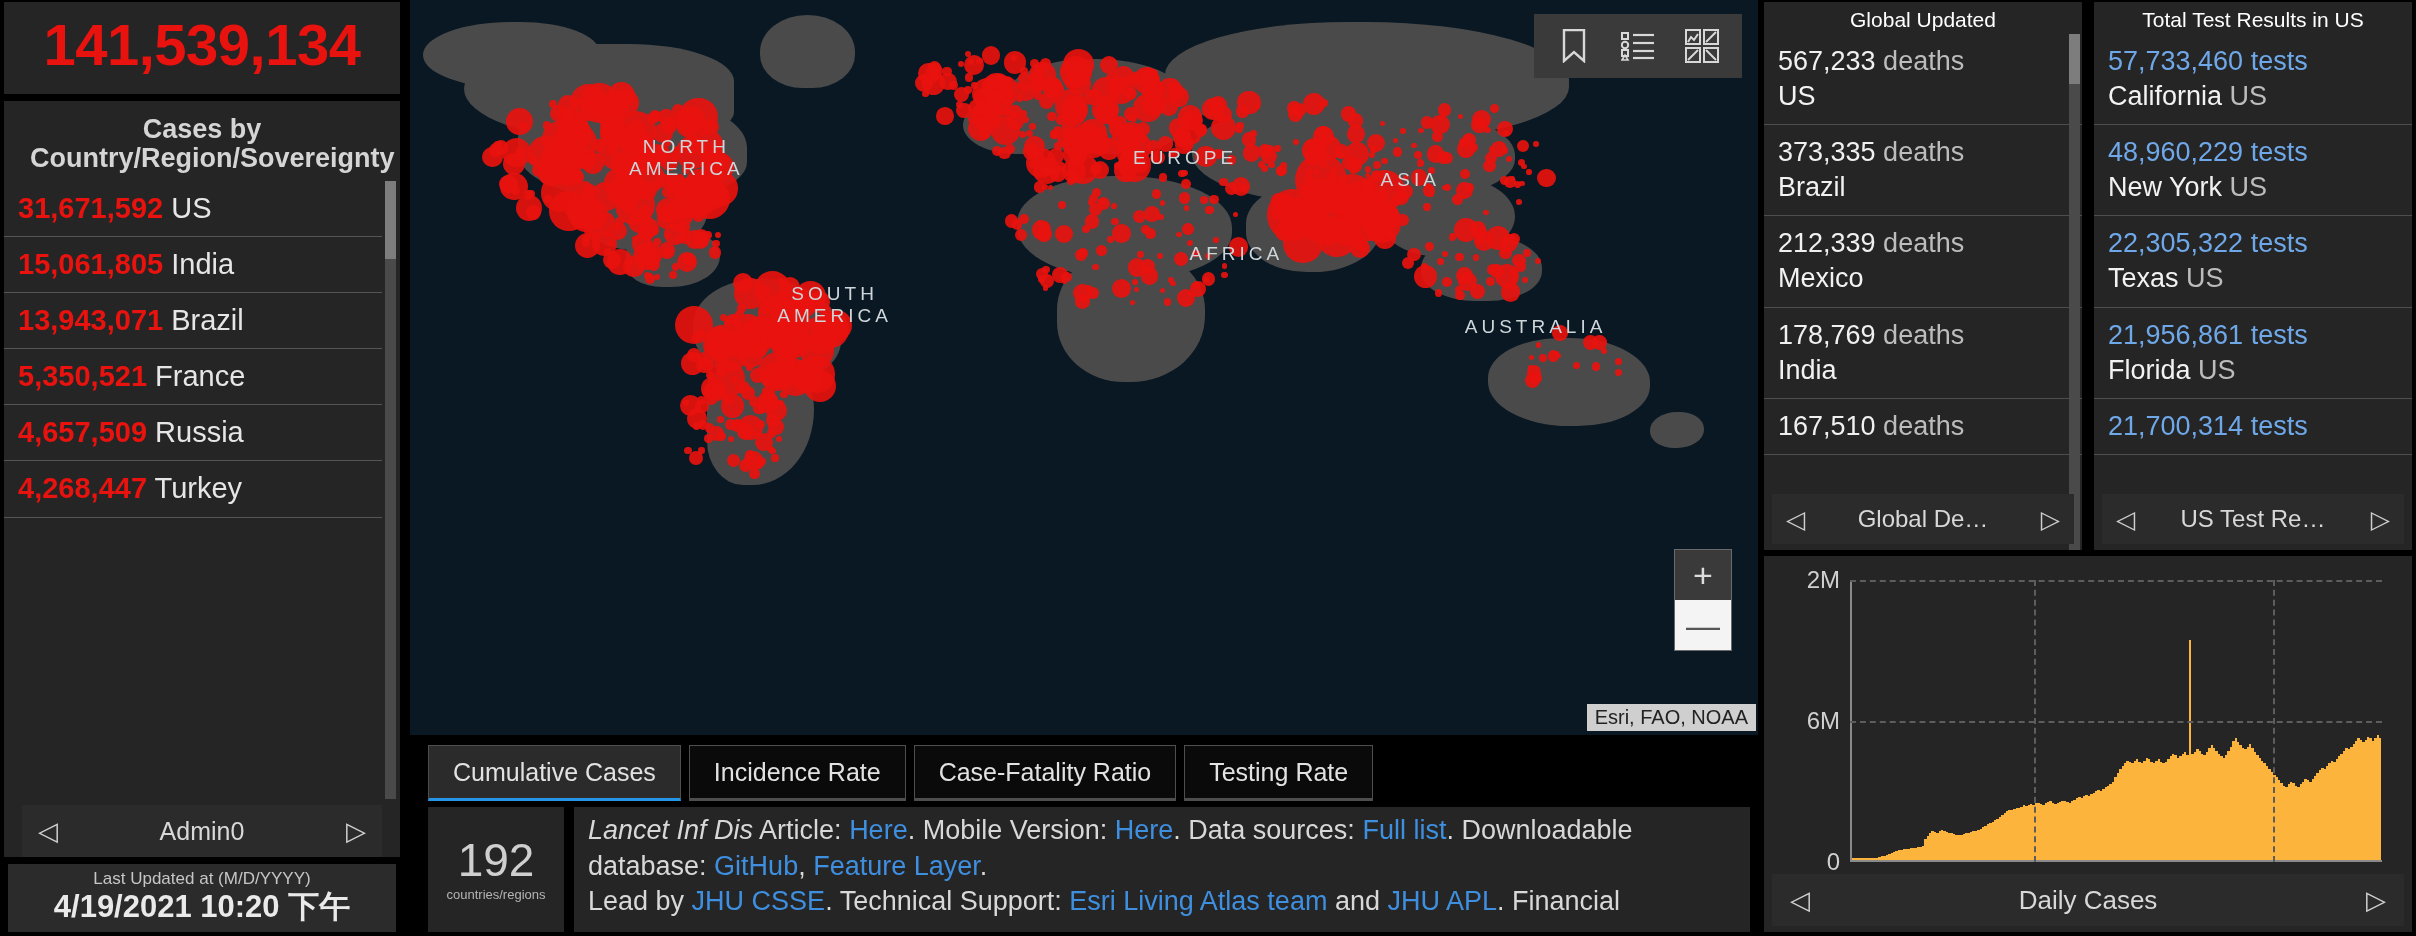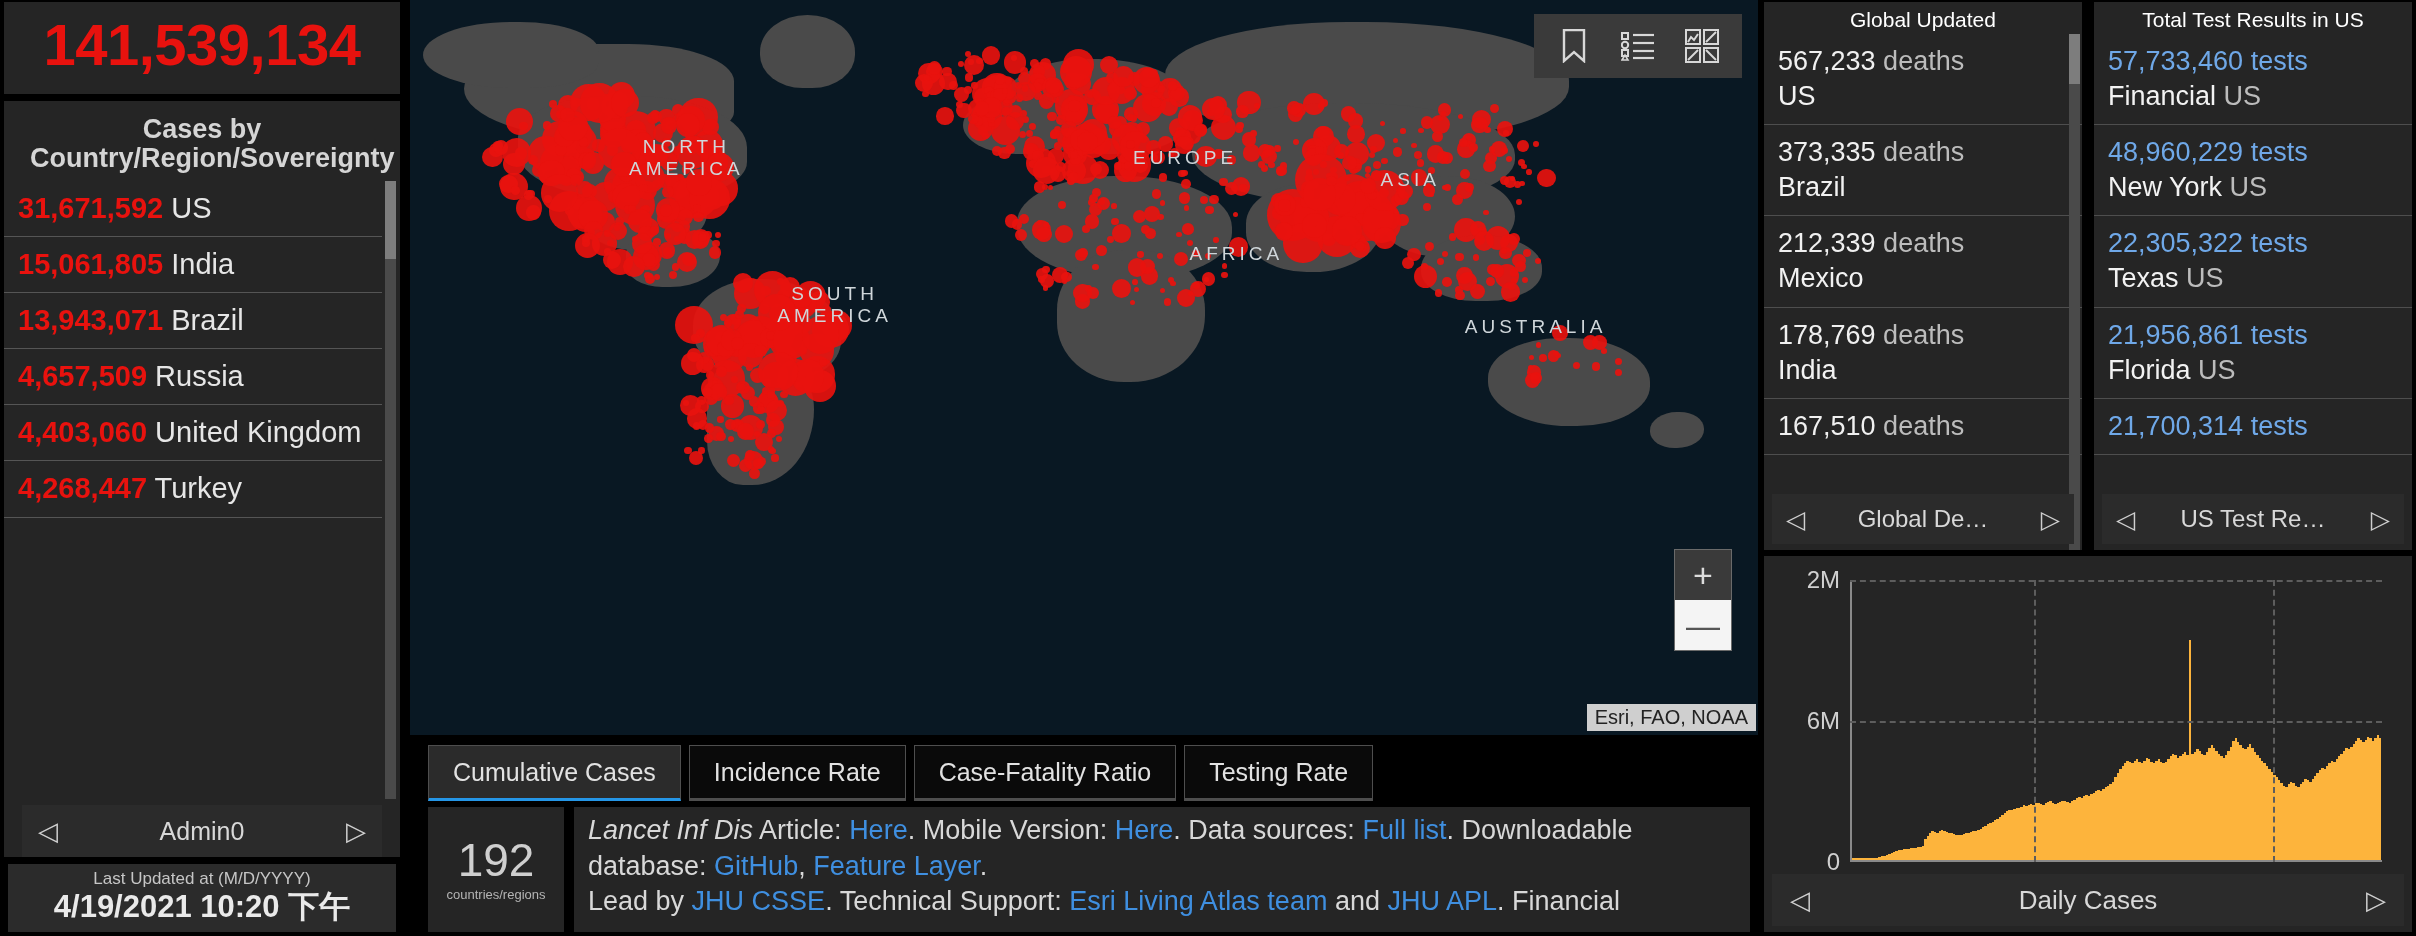--- a/index.html
+++ b/index.html
@@ -173,22 +173,22 @@
     <div class="global-cases-card">
       <div class="gc-value">141,539,134</div>
     </div>
 
     <div class="cases-card">
       <div class="cases-title">Cases by Country/Region/Sovereignty</div>
       <div class="cases-list" id="cases-list">
         <div class="case-row"><span class="num">31,671,592</span><span class="nm"> US</span></div>
           <div class="case-row"><span class="num">15,061,805</span><span class="nm"> India</span></div>
           <div class="case-row"><span class="num">13,943,071</span><span class="nm"> Brazil</span></div>
+          <div class="case-row"><span class="num">5,350,521</span><span class="nm"> France</span></div>
           <div class="case-row"><span class="num">4,657,509</span><span class="nm"> Russia</span></div>
-          <div class="case-row"><span class="num">4,403,060</span><span class="nm"> United Kingdom</span></div>
           <div class="case-row"><span class="num">4,268,447</span><span class="nm"> Turkey</span></div>
           <div class="vscroll-track">
           <div class="vscroll-thumb" style="top:0; height:78px;"></div>
         </div>
       </div>
       <div class="pager">
         <span class="arrow">◁</span>
         <span class="ptitle">Admin0</span>
         <span class="arrow">▷</span>
       </div>
@@ -1234,21 +1234,21 @@
           <span class="ptitle" style="color:#d8d8d8;font-size:24px;">Global De…</span>
           <span class="arrow" style="color:#cfcfcf;font-size:25px;">▷</span>
         </div>
       </div>
 
       <div class="stat-card">
         <div class="sc-head">
           <div class="sc-label">Total Test Results in US</div>
         </div>
         <div class="sc-list" id="tests-list">
-            <div class="sc-row"><span class="v-t">57,733,460</span><span class="u-t"> tests</span><br><span class="n-w">Financial</span><span class="n-g"> US</span></div>
+            <div class="sc-row"><span class="v-t">57,733,460</span><span class="u-t"> tests</span><br><span class="n-w">California</span><span class="n-g"> US</span></div>
             <div class="sc-row"><span class="v-t">48,960,229</span><span class="u-t"> tests</span><br><span class="n-w">New York</span><span class="n-g"> US</span></div>
             <div class="sc-row"><span class="v-t">22,305,322</span><span class="u-t"> tests</span><br><span class="n-w">Texas</span><span class="n-g"> US</span></div>
             <div class="sc-row"><span class="v-t">21,956,861</span><span class="u-t"> tests</span><br><span class="n-w">Florida</span><span class="n-g"> US</span></div>
             <div class="sc-row"><span class="v-t">21,700,314</span><span class="u-t"> tests</span><br><span class="n-w"></span><span class="n-g"></span></div>
           </div>
         <div class="sc-pager">
           <span class="arrow" style="color:#cfcfcf;font-size:25px;">◁</span>
           <span class="ptitle" style="color:#d8d8d8;font-size:24px;">US Test Re…</span>
           <span class="arrow" style="color:#cfcfcf;font-size:25px;">▷</span>
         </div>

